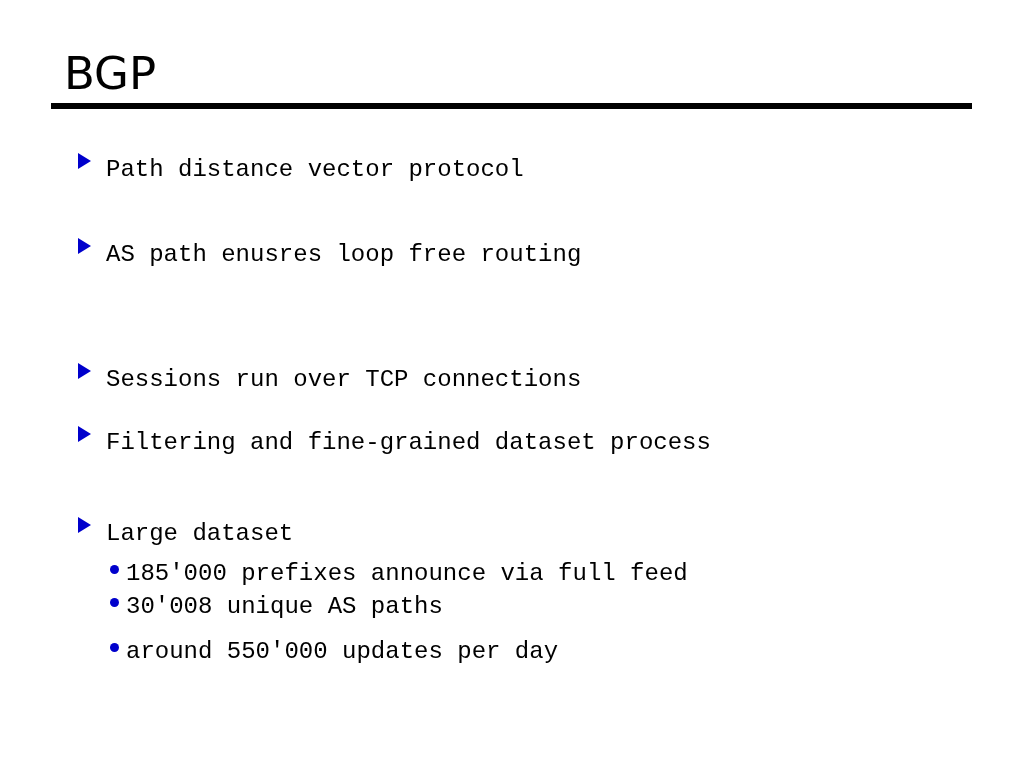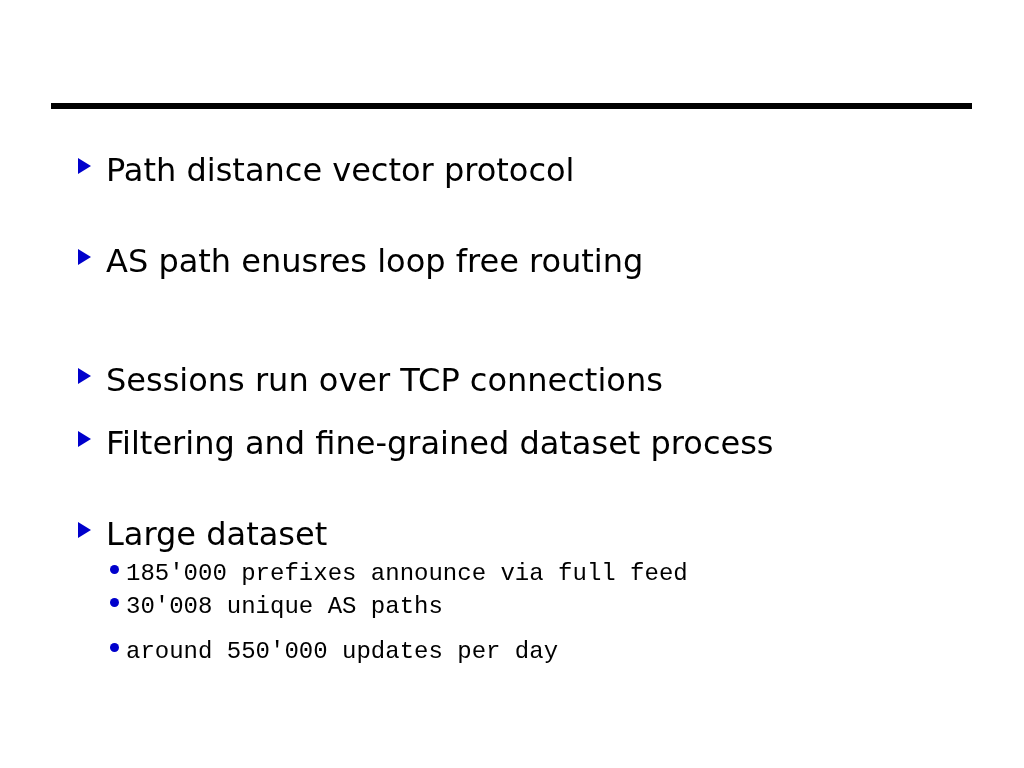--- a/index.html
+++ b/index.html
@@ -53,22 +53,23 @@
   .bullet-row {
     position: absolute;
     display: flex;
     align-items: baseline;
     white-space: nowrap;
   }
 
   
   .lvl1 {
     left: 78px;
-    font-size: 32px;
+    font-size: 24px;
     line-height: 38px;
+    font-family: Liberation Mono, monospace;
   }
   .lvl1 .marker {
     width: 28px;
     flex: 0 0 28px;
     display: inline-block;
     position: relative;
   }
   .tri {
     position: absolute;
     left: 0;
@@ -107,32 +108,33 @@
   .lvl2 .label {
     color: #000000;
     font-family: Liberation Mono, monospace;
   }
 </style>
 </head>
 <body>
 
 <div class="slide">
 
+  <div class="slide-title">BGP</div>
 
   <div class="title-rule"></div>
 
   <div class="body-list">
 
   <div class="bullet-row lvl1" style="top: 151px;">
         <span class="marker">
           <span class="tri"></span>
         </span>
         <span class="label">Path distance vector protocol</span>
       </div>
-      <div class="bullet-row lvl1" style="top: 242px;">
+      <div class="bullet-row lvl1" style="top: 236px;">
         <span class="marker">
           <span class="tri"></span>
         </span>
         <span class="label">AS path enusres loop free routing</span>
       </div>
       <div class="bullet-row lvl1" style="top: 333px; margin-top: 28px;">
         <span class="marker">
           <span class="tri"></span>
         </span>
         <span class="label">Sessions run over TCP connections</span>

